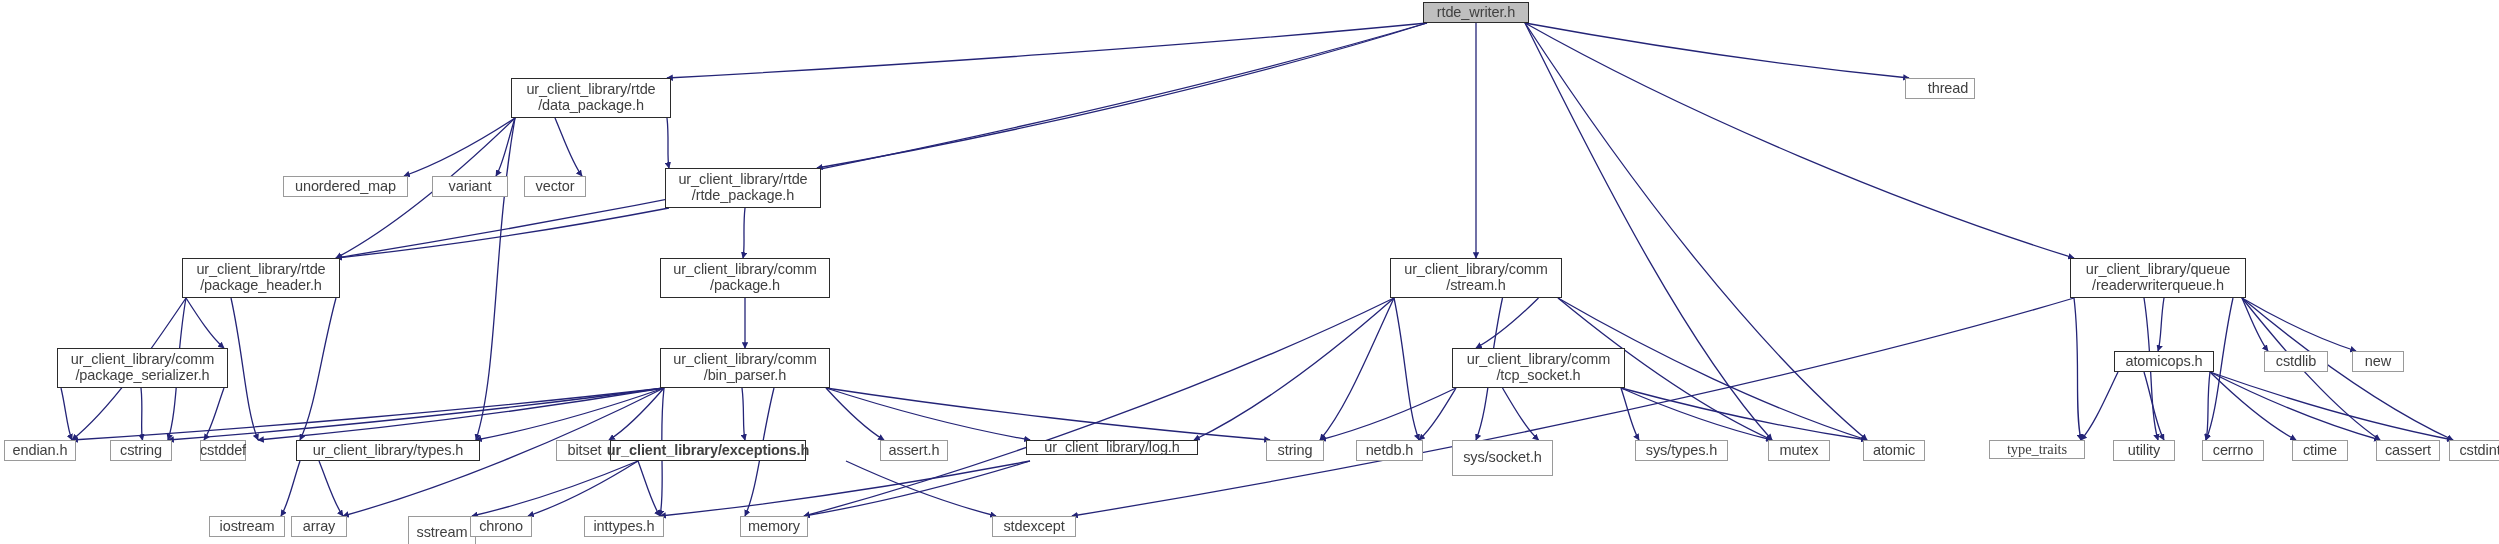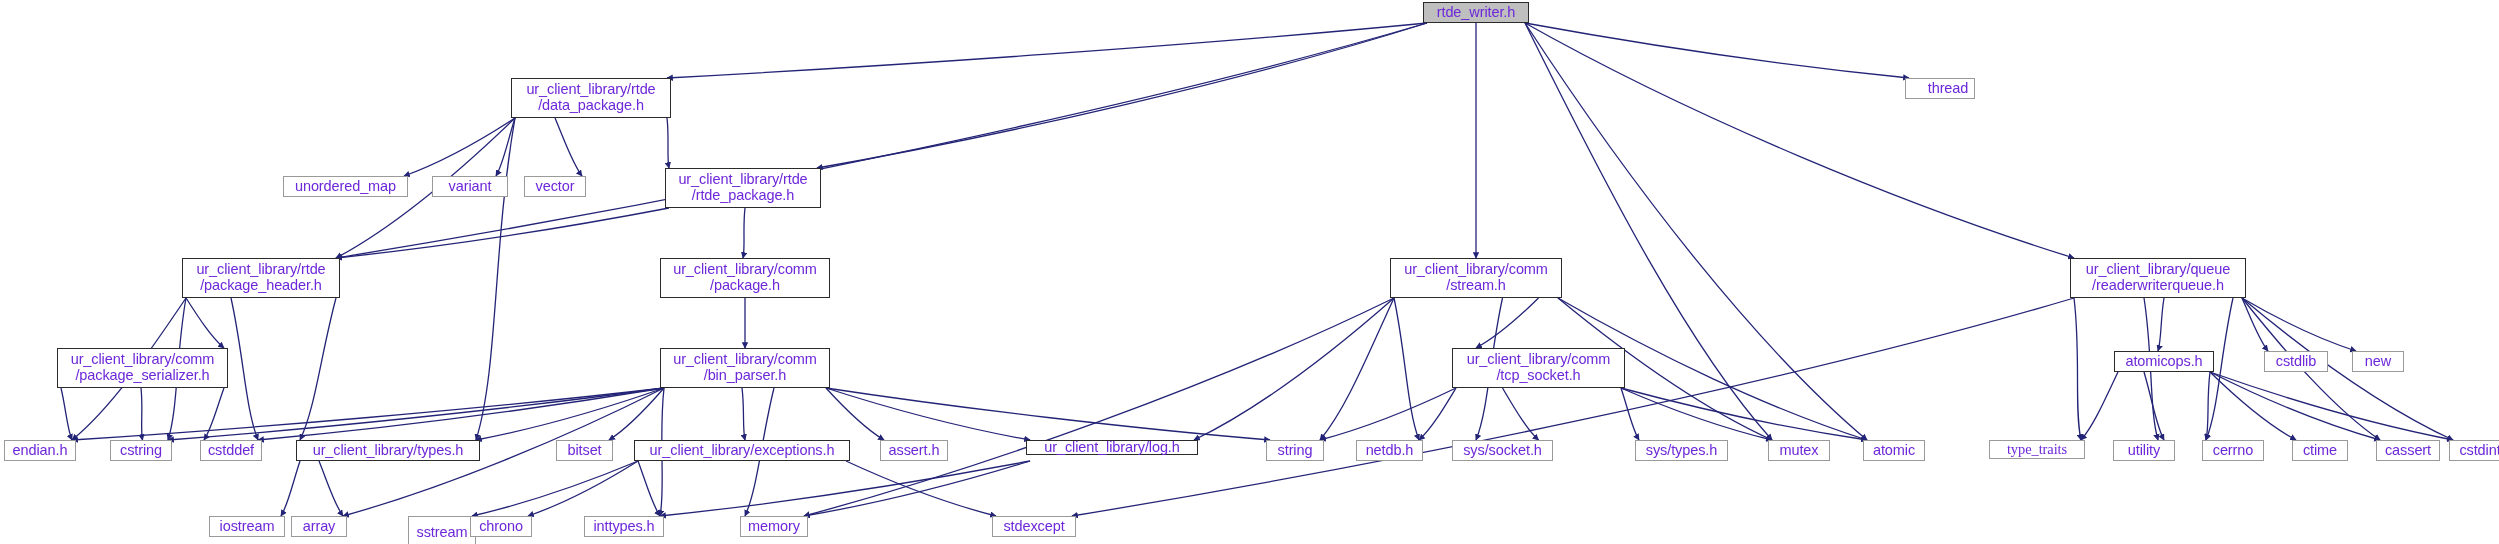--- a/index.html
+++ b/index.html
@@ -20,21 +20,21 @@
     left: 0;
     top: 0;
     width: 2499px;
     height: 544px;
   }
   .node {
     position: absolute;
     box-sizing: border-box;
     border: 1px solid #9a9a9a;
     background: #ffffff;
-    color: #6d28d9;
+    color: #404040;
     display: flex;
     flex-direction: column;
     align-items: center;
     justify-content: center;
     font-size: 14.5px;
     line-height: 1.08;
     white-space: pre;
     text-align: center;
     letter-spacing: -0.1px;
   }
@@ -147,29 +147,29 @@
       <div class="node strong" style="left: 1390px; top: 258px; width: 172px; height: 40px;"><span>ur_client_library/comm</span><span>/stream.h</span></div>
       <div class="node strong" style="left: 2070px; top: 258px; width: 176px; height: 40px;"><span>ur_client_library/queue</span><span>/readerwriterqueue.h</span></div>
       <div class="node strong" style="left: 57px; top: 348px; width: 171px; height: 40px;"><span>ur_client_library/comm</span><span>/package_serializer.h</span></div>
       <div class="node strong" style="left: 660px; top: 348px; width: 170px; height: 40px;"><span>ur_client_library/comm</span><span>/bin_parser.h</span></div>
       <div class="node strong" style="left: 1452px; top: 348px; width: 173px; height: 40px;"><span>ur_client_library/comm</span><span>/tcp_socket.h</span></div>
       <div class="node strong" style="left: 2114px; top: 351px; width: 100px; height: 21px;"><span>atomicops.h</span></div>
       <div class="node " style="left: 2264px; top: 351px; width: 64px; height: 21px;"><span>cstdlib</span></div>
       <div class="node " style="left: 2352px; top: 351px; width: 52px; height: 21px;"><span>new</span></div>
       <div class="node " style="left: 4px; top: 440px; width: 72px; height: 21px;"><span>endian.h</span></div>
       <div class="node " style="left: 110px; top: 440px; width: 62px; height: 21px;"><span>cstring</span></div>
-      <div class="node " style="left: 200px; top: 440px; width: 62px; height: 21px;"><span>cstddef</span></div>
+      <div class="node " style="left: 200px; top: 440px; width: 46px; height: 21px;"><span>cstddef</span></div>
       <div class="node strong" style="left: 296px; top: 440px; width: 184px; height: 21px;"><span>ur_client_library/types.h</span></div>
       <div class="node " style="left: 556px; top: 440px; width: 57px; height: 21px;"><span>bitset</span></div>
-      <div class="node strong" style="left: 634px; top: 440px; width: 216px; height: 21px;"><span>ur_client_library/exceptions.h</span></div>
+      <div class="node strong" style="left: 610px; top: 440px; width: 196px; height: 21px; font-weight: bold;"><span>ur_client_library/exceptions.h</span></div>
       <div class="node " style="left: 880px; top: 440px; width: 68px; height: 21px;"><span>assert.h</span></div>
       <div class="node strong" style="left: 1026px; top: 440px; width: 172px; height: 15px;"><span>ur_client_library/log.h</span></div>
       <div class="node " style="left: 1266px; top: 440px; width: 58px; height: 21px;"><span>string</span></div>
       <div class="node " style="left: 1356px; top: 440px; width: 67px; height: 21px;"><span>netdb.h</span></div>
-      <div class="node " style="left: 1452px; top: 440px; width: 101px; height: 21px;"><span>sys/socket.h</span></div>
+      <div class="node " style="left: 1452px; top: 440px; width: 101px; height: 36px;"><span>sys/socket.h</span></div>
       <div class="node " style="left: 1635px; top: 440px; width: 93px; height: 21px;"><span>sys/types.h</span></div>
       <div class="node " style="left: 1768px; top: 440px; width: 62px; height: 21px;"><span>mutex</span></div>
       <div class="node " style="left: 1863px; top: 440px; width: 62px; height: 21px;"><span>atomic</span></div>
       <div class="node " style="left: 1989px; top: 440px; width: 96px; height: 19px; font-family: Liberation Serif, serif;"><span>type_traits</span></div>
       <div class="node " style="left: 2113px; top: 440px; width: 62px; height: 21px;"><span>utility</span></div>
       <div class="node " style="left: 2202px; top: 440px; width: 62px; height: 21px;"><span>cerrno</span></div>
       <div class="node " style="left: 2292px; top: 440px; width: 56px; height: 21px;"><span>ctime</span></div>
       <div class="node " style="left: 2376px; top: 440px; width: 64px; height: 21px;"><span>cassert</span></div>
       <div class="node " style="left: 2449px; top: 440px; width: 62px; height: 21px;"><span>cstdint</span></div>
       <div class="node " style="left: 209px; top: 516px; width: 76px; height: 21px;"><span>iostream</span></div>

